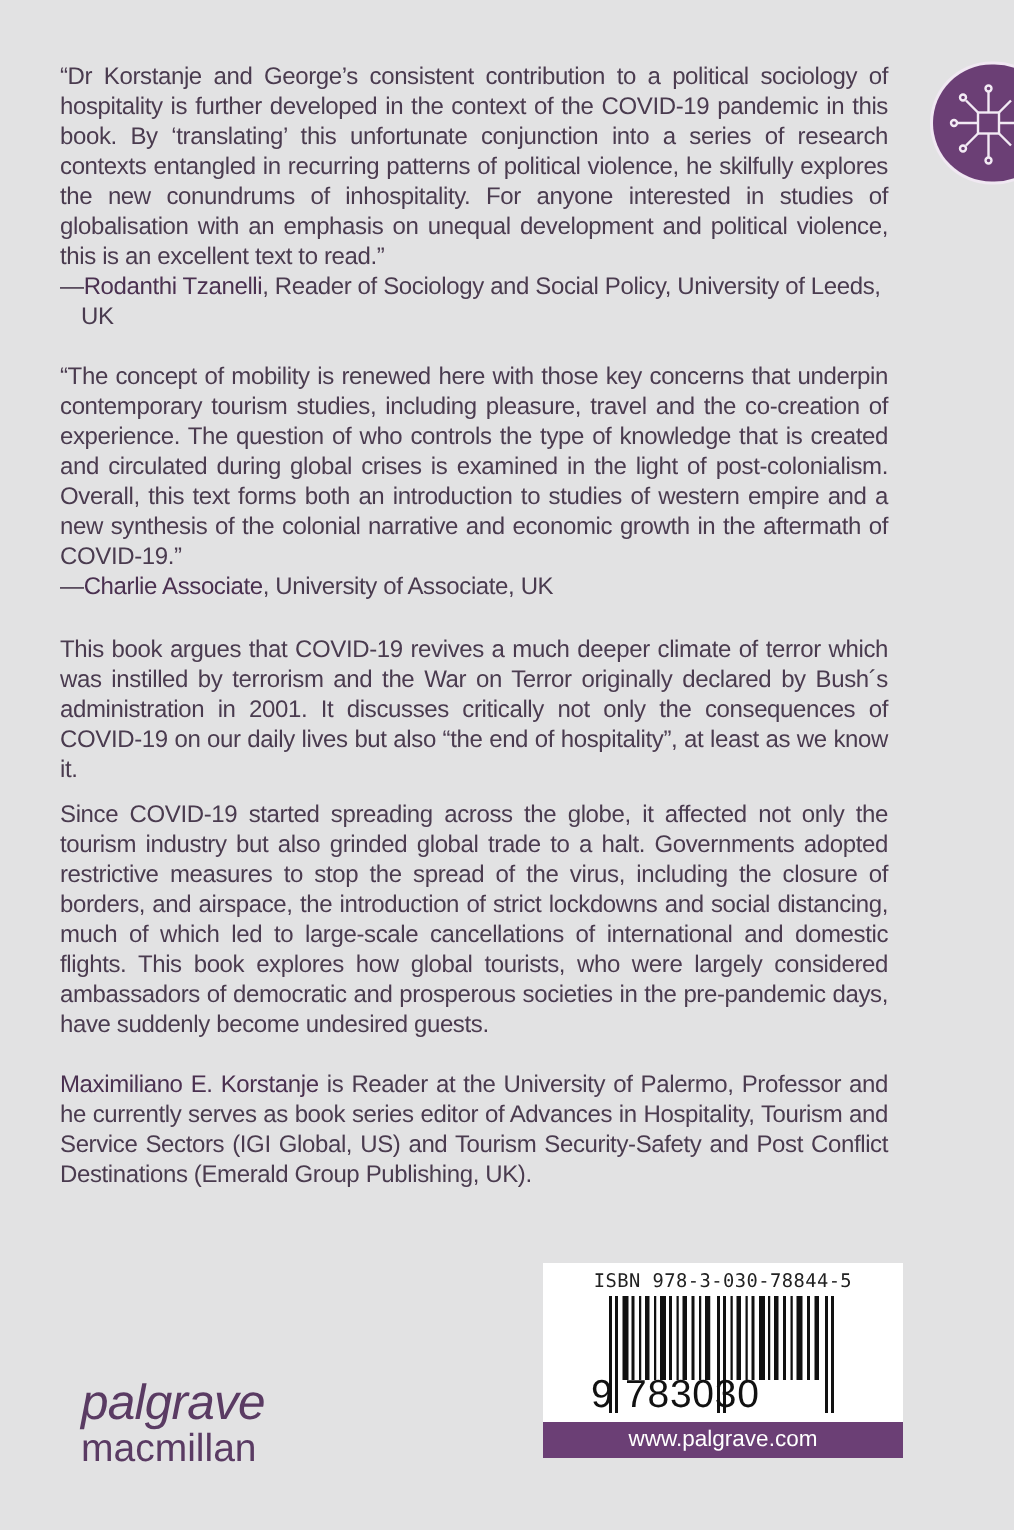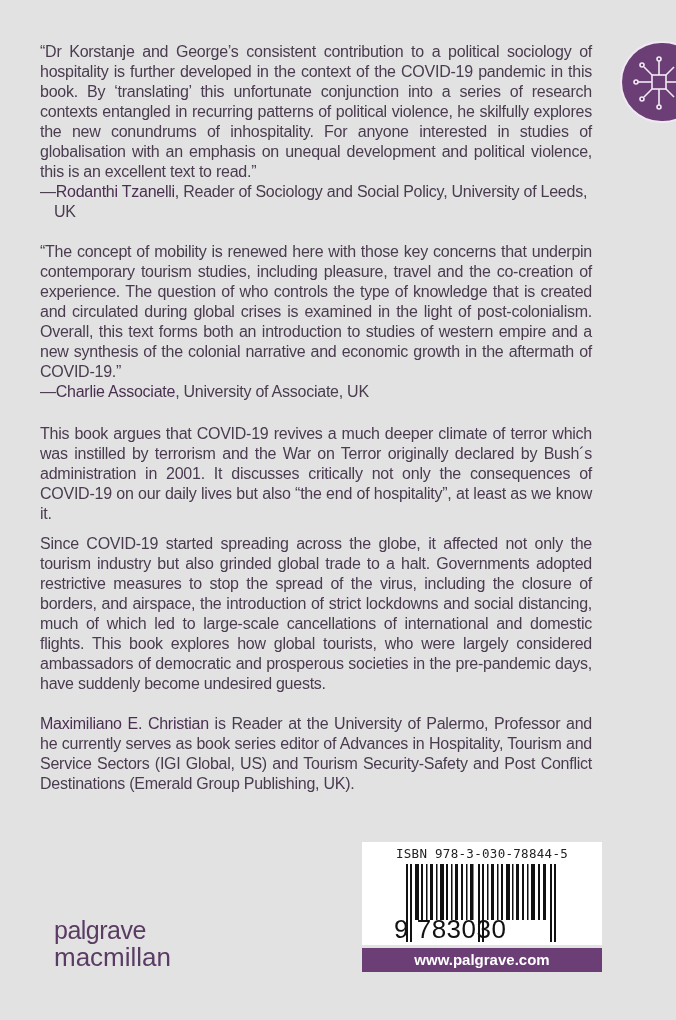--- a/index.html
+++ b/index.html
@@ -25,41 +25,41 @@
     position: absolute; left: 622px; top: 43px;
     width: 80px; height: 78px; border-radius: 39px;
     background: #6b3f75;
     box-shadow: 0 0 0 2px #f0e8f2;
   }
   .icon-badge svg { position: absolute; left: 8px; top: 10px; }
   .logo {
     position: absolute; left: 54px; top: 918px;
     color: #5a3b63; line-height: 1;
   }
-  .logo .l1 { font-size: 25px; letter-spacing: -0.5px; font-weight: normal; }
+  .logo .l1 { font-size: 33px; letter-spacing: -0.5px; font-weight: normal; font-style: italic; }
   .logo .l2 { font-size: 26px; margin-top: 1px; letter-spacing: 0px; }
   .isbn-box {
     position: absolute; left: 362px; top: 842px;
-    width: 240px; height: 103px; background: #ffffff;
+    width: 240px; height: 130px; background: #ffffff;
   }
   .isbn-text {
     position: absolute; left: 0; top: 4px; width: 100%; text-align: center;
     font-family: "DejaVu Sans Mono", monospace; font-size: 12.5px; color: #222;
     letter-spacing: 0.3px;
   }
   .barcode { position: absolute; left: 44px; top: 22px; }
   .barnum {
     position: absolute; left: 32px; top: 72px;
     font-family: "Liberation Sans", sans-serif; font-size: 26px; color: #111;
     letter-spacing: 0.5px; background: transparent;
   }
   .url-bar {
     position: absolute; left: 0; top: 106px; width: 240px; height: 24px;
     background: #6b3f75; color: #fff; text-align: center;
-    font-size: 15px; line-height: 24px; font-weight: bold;
+    font-size: 15px; line-height: 24px;
   }
 </style>
 </head>
 <body>
 
 <div class="icon-badge">
   <svg width="60" height="60" viewBox="0 0 60 60" fill="none" stroke="#f2eaf4" stroke-width="1.6">
     <rect x="22" y="22" width="14" height="14"></rect>
     <line x1="29" y1="22" x2="29" y2="8"></line>
       <circle cx="29" cy="6" r="2"></circle>
@@ -87,21 +87,21 @@
   <p class="attr"><span>—</span><b>Charlie Associate</b><span>, University of Associate, UK</span></p>
 
   <div class="gap-xl"></div>
 
   <p class="para">This book argues that COVID-19 revives a much deeper climate of terror which was instilled by terrorism and the War on Terror originally declared by Bush´s administration in 2001. It discusses critically not only the consequences of COVID-19 on our daily lives but also “the end of hospitality”, at least as we know it.</p>
   <div class="gap-md"></div>
   <p class="para">Since COVID-19 started spreading across the globe, it affected not only the tourism industry but also grinded global trade to a halt. Governments adopted restrictive measures to stop the spread of the virus, including the closure of borders, and airspace, the introduction of strict lockdowns and social distancing, much of which led to large-scale cancellations of international and domestic flights. This book explores how global tourists, who were largely considered ambassadors of democratic and prosperous societies in the pre-pandemic days, have suddenly become undesired guests.</p>
 
   <div class="gap-lg"></div>
 
-  <p class="para bio"><b>Maximiliano E. Christian</b><span> is Reader at the University of Palermo, Professor and he currently serves as book series editor of Advances in Hospitality, Tourism and Service Sectors (IGI Global, US) and Tourism Security-Safety and Post Conflict Destinations (Emerald Group Publishing, UK).</span></p>
+  <p class="para bio"><b>Maximiliano E. Korstanje</b><span> is Reader at the University of Palermo, Professor and he currently serves as book series editor of Advances in Hospitality, Tourism and Service Sectors (IGI Global, US) and Tourism Security-Safety and Post Conflict Destinations (Emerald Group Publishing, UK).</span></p>
   <div class="gap-md"></div>
 </div>
 
 <div class="logo">
   <div class="l1">palgrave</div>
   <div class="l2">macmillan</div>
 </div>
 
 <div class="isbn-box">
   <div class="isbn-text">ISBN 978-3-030-78844-5</div>

